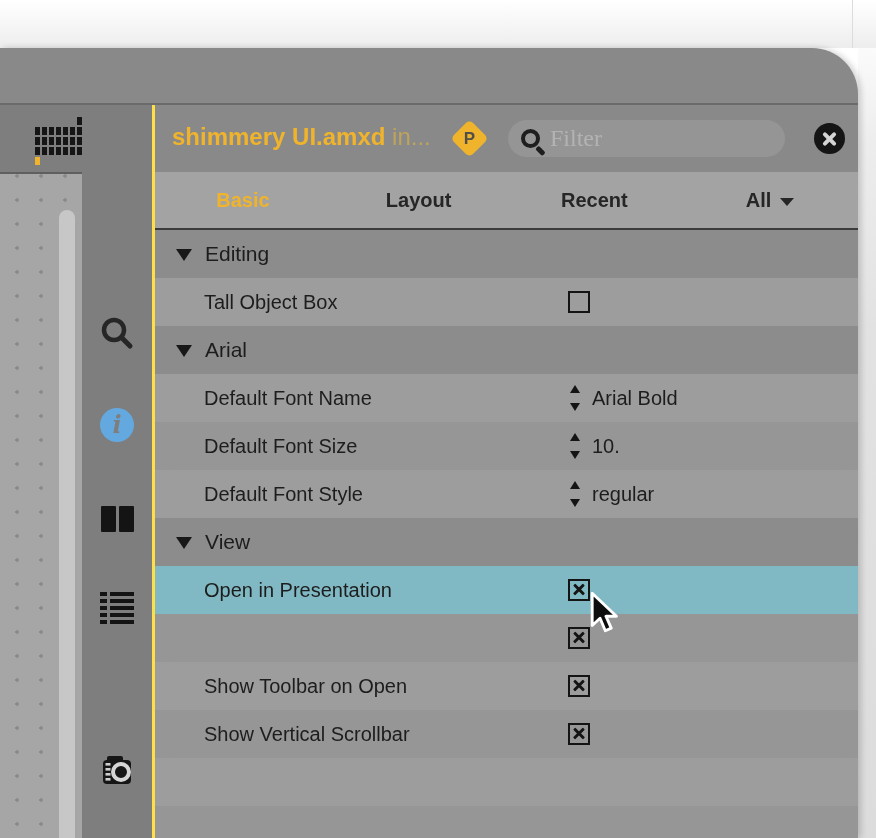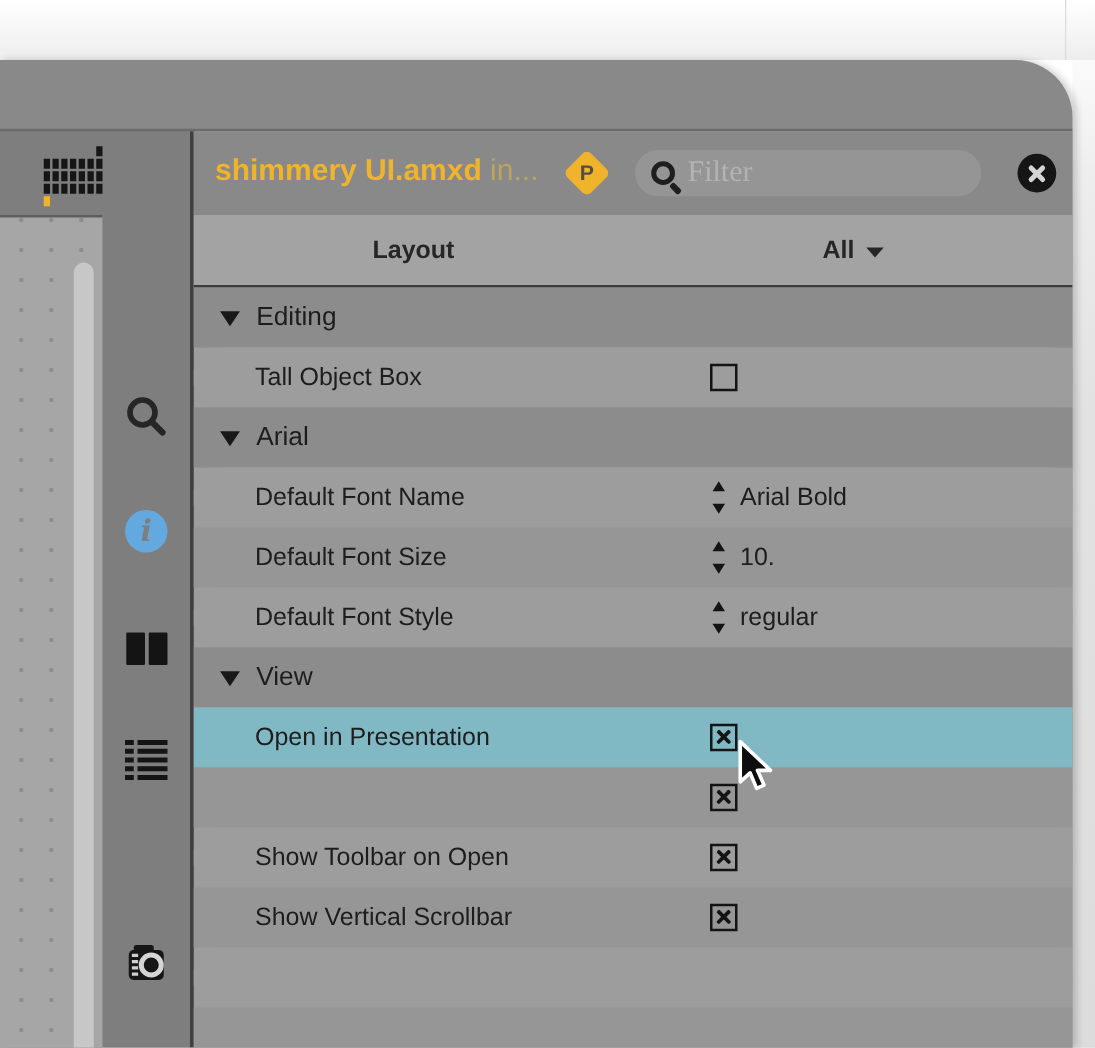--- a/index.html
+++ b/index.html
@@ -53,21 +53,21 @@
     font-size:24px; color:#7e7e7e; line-height:1; }
   #cols-icon { display:flex; gap:3px; }
   #cols-icon b { width:15px; height:26px; background:#141414; border-radius:1px; }
   #list-icon { display:flex; flex-direction:column; gap:3px; }
   #list-icon .li-row { display:flex; gap:3px; }
   #list-icon .li-row .sq { width:7px; height:4px; background:#141414; }
   #list-icon .li-row .bar { width:24px; height:4px; background:#141414; }
 
   
   #panel { left:152px; top:57px; width:706px; height:733px;
-    border-left:3px solid #404040; background:#9d9d9d; }
+    border-left:3px solid #fde047; background:#9d9d9d; }
   #panel-header { position:relative; height:67px; background:#898989; }
   #panel-title { position:absolute; left:17px; top:0; height:67px; line-height:64px;
     font-size:24px; font-weight:bold; color:#f0b42c; white-space:nowrap; }
   #panel-title .suffix { font-weight:400; color:#bda35c; }
   #p-badge { position:absolute; left:301px; top:20px; width:27px; height:27px;
     background:#f0b42c; border-radius:5px; transform:rotate(45deg); }
   #p-badge span { position:absolute; inset:0; transform:rotate(-45deg);
     display:flex; align-items:center; justify-content:center;
     font-size:17px; font-weight:bold; color:#514f48; }
   #filter-pill { position:absolute; left:353px; top:15px; width:277px; height:37px;
@@ -249,22 +249,28 @@
         <span id="filter-glass"></span>
         <input id="filter-input" placeholder="Filter" style="">
       </div>
       <div id="close-btn">
           <i></i>
           <b></b>
         </div>
     </div>
 
     <div id="tab-bar">
+      <div class="tab active">
+        <span>Basic</span>
+      </div>
       <div class="tab">
         <span>Layout</span>
+      </div>
+      <div class="tab">
+        <span>Recent</span>
       </div>
       <div class="tab">
         <span>All</span>
         <span class="dd"></span>
       </div>
     </div>
 
     <div id="rows">
 
       <div class="row section">

